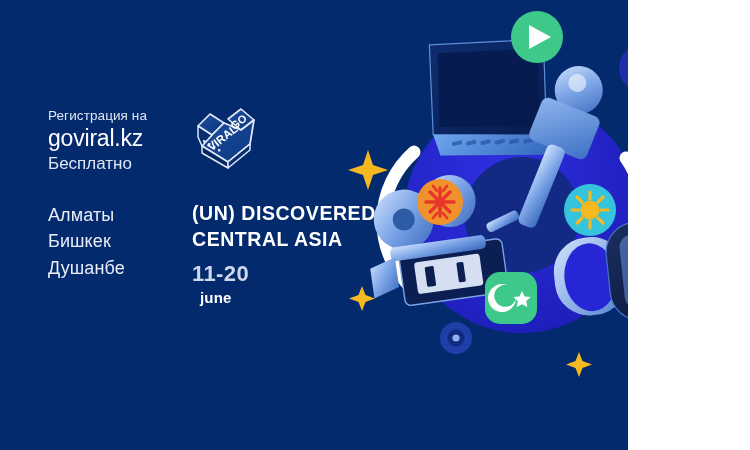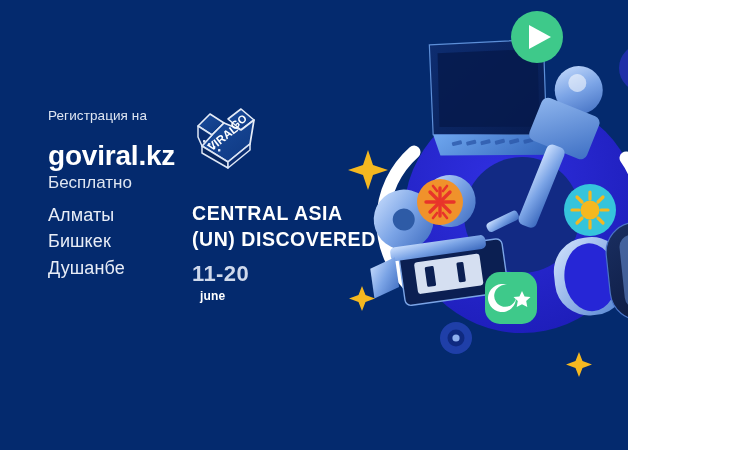--- a/index.html
+++ b/index.html
@@ -24,25 +24,25 @@
     width: 170px;
   }
   .reg-line1 {
     color: #dfe6f2;
     font-size: 13.5px;
     line-height: 1.25;
     letter-spacing: .1px;
   }
   .reg-site {
     color: #ffffff;
-    font-size: 28px;
-    font-weight: 700;
+    font-size: 23px;
+    font-weight: 400;
     line-height: 1.12;
     letter-spacing: -.2px;
-    margin-top: 15px;
+    margin-top: 1px;
   }
   .reg-line3 {
     color: #dfe6f2;
     font-size: 17px;
     line-height: 1.25;
     margin-top: 1px;
   }
 
   .cities {
     position: absolute;
@@ -88,21 +88,21 @@
   }
   .dates-num {
     color: #cfd9ec;
     font-size: 22px;
     font-weight: 700;
     letter-spacing: .4px;
     line-height: 1.1;
   }
   .dates-mon {
     color: #ffffff;
-    font-size: 12px;
+    font-size: 15px;
     font-weight: 700;
     margin-top: 3px;
     letter-spacing: .2px;
     padding-left: 8px;
   }
 
   
   .art {
     position: absolute;
     left: 330px;
@@ -158,22 +158,22 @@
         </g>
       </g>
 
       <text x="53" y="25" fill="#ffffff" font-family="Liberation Sans, sans-serif" font-size="11" font-weight="700" text-anchor="middle" transform="rotate(-38 53 25)">GO</text>
 
       <text x="37" y="41" fill="#ffffff" font-family="Liberation Sans, sans-serif" font-size="11.5" font-weight="700" text-anchor="middle" transform="rotate(-38 37 41)">VIRAL</text>
     </svg>
   </div>
 
   <div class="headline">
+    <div class="headline-l">(UN) DISCOVERED</div>
     <div class="headline-l">CENTRAL ASIA</div>
-    <div class="headline-l">(UN) DISCOVERED</div>
   </div>
   <div class="dates">
     <div class="dates-num">11-20</div>
     <div class="dates-mon">june</div>
   </div>
 
   <div class="art">
     <svg width="420" height="450" viewBox="0 0 420 450">
       <defs>
         <linearGradient id="gLap" x1="0" y1="0" x2="0.7" y2="1">

